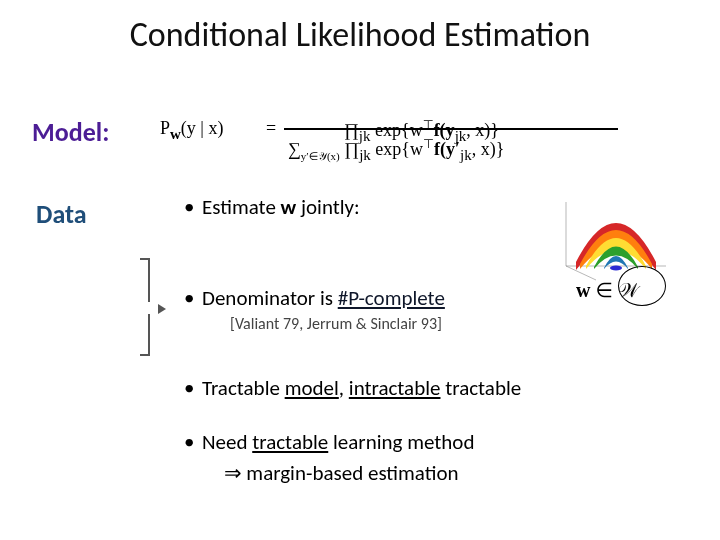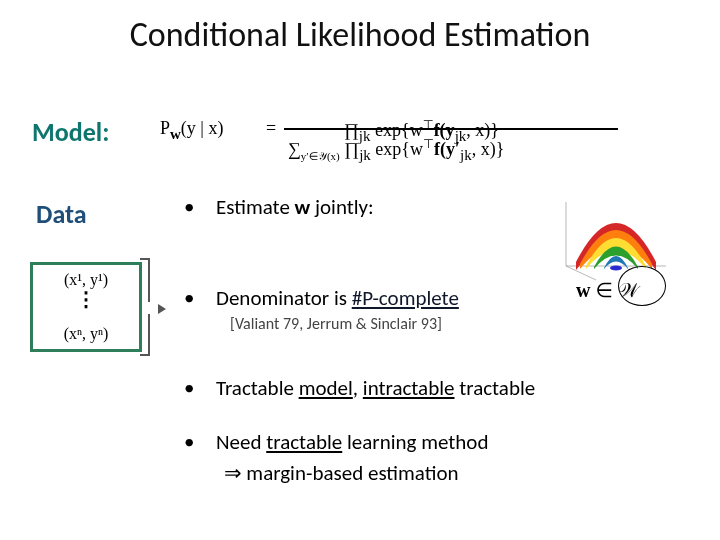--- a/index.html
+++ b/index.html
@@ -1,38 +1,38 @@
 <!DOCTYPE html>
 <html><head>
 <meta charset="utf-8">
 <style>
   html,body{margin:0;padding:0;width:720px;height:540px;background:#fff;font-family:Calibri,"Segoe UI",Arial,sans-serif;color:#000;overflow:hidden}
   .slide{position:relative;width:720px;height:540px}
   .title{position:absolute;top:14px;left:0;width:720px;text-align:center;font-size:34px;color:#111}
-  .label-model{position:absolute;top:116px;left:32px;font-size:26px;color:#0f766e;font-weight:600}
+  .label-model{position:absolute;top:116px;left:32px;font-size:26px;color:#4c1d95;font-weight:600}
   .label-data{position:absolute;top:198px;left:36px;font-size:26px;color:#1f4e79;font-weight:600}
   .databox{position:absolute;top:262px;left:30px;width:106px;height:84px;border:3px solid #2e7d5b;background:#fff}
   .databox .top{position:absolute;top:6px;left:0;width:100%;text-align:center;font-family:'Cambria Math','Times New Roman',serif;font-size:16px}
   .databox .dots{position:absolute;top:28px;left:0;width:100%;text-align:center;font-family:'Cambria Math',serif;font-size:20px;line-height:12px;font-weight:bold}
   .databox .bot{position:absolute;bottom:6px;left:0;width:100%;text-align:center;font-family:'Cambria Math','Times New Roman',serif;font-size:16px}
   .bracket{position:absolute;top:248px;left:140px;width:28px;height:118px}
   .bracket .v1{position:absolute;left:8px;top:12px;width:2px;height:42px;background:#555}
   .bracket .v2{position:absolute;left:8px;top:66px;width:2px;height:42px;background:#555}
   .bracket .tl{position:absolute;left:0;top:10px;width:10px;height:2px;background:#555}
   .bracket .bl{position:absolute;left:0;top:106px;width:10px;height:2px;background:#555}
   .bracket .tip{position:absolute;left:18px;top:56px;width:0;height:0;border-top:5px solid transparent;border-bottom:5px solid transparent;border-left:8px solid #555}
   .eq-main{position:absolute;top:96px;left:148px;width:490px;height:70px;font-family:'Cambria Math','Times New Roman',serif;font-size:18px}
   .eq-main .lhs{position:absolute;top:22px;left:12px}
   .eq-main .eq{position:absolute;top:22px;left:118px}
   .eq-main .bar{position:absolute;top:32px;left:136px;width:334px;height:1.5px;background:#000}
   .eq-main .num{position:absolute;top:21px;left:196px;white-space:nowrap}
   .eq-main .den{position:absolute;top:40px;left:140px;white-space:nowrap}
   .bul{position:absolute;left:184px;width:510px;font-size:21px;line-height:1.2}
   .bul .dot{position:absolute;left:0;top:0}
-  .bul .txt{margin-left:32px;display:block}
+  .bul .txt{margin-left:18px;display:block}
   #b1{top:195px}
   .eq-sum{position:absolute;top:224px;left:274px;font-family:'Cambria Math','Times New Roman',serif;font-size:18px;white-space:nowrap}
   .eq-sum .sigma{font-size:28px;vertical-align:-6px}
   .eq-sum .sub{font-size:12px;position:relative;left:-14px;top:12px}
   #b2{top:286px}
   .cite{position:absolute;top:314px;left:230px;font-size:16px;color:#444}
   #b3{top:376px}
   #b4{top:430px}
   .sub2{position:absolute;top:460px;left:224px;font-size:21px}
   .arrow{font-family:'Cambria Math','Times New Roman',serif}
@@ -46,25 +46,20 @@
 </head>
 <body>
 
 <div class="slide">
 
   <div class="title">Conditional Likelihood Estimation</div>
 
   <div class="label-model">Model:</div>
   <div class="label-data">Data</div>
 
-  <div class="databox">
-    <div class="top">(x¹, y¹)</div>
-    <div class="dots">⋮</div>
-    <div class="bot">(xⁿ, yⁿ)</div>
-  </div>
 
   <div class="bracket">
     <div class="tl"></div>
       <div class="v1"></div>
       <div class="tip"></div>
       <div class="v2"></div>
       <div class="bl"></div>
   </div>
 
   <div class="eq-main">

